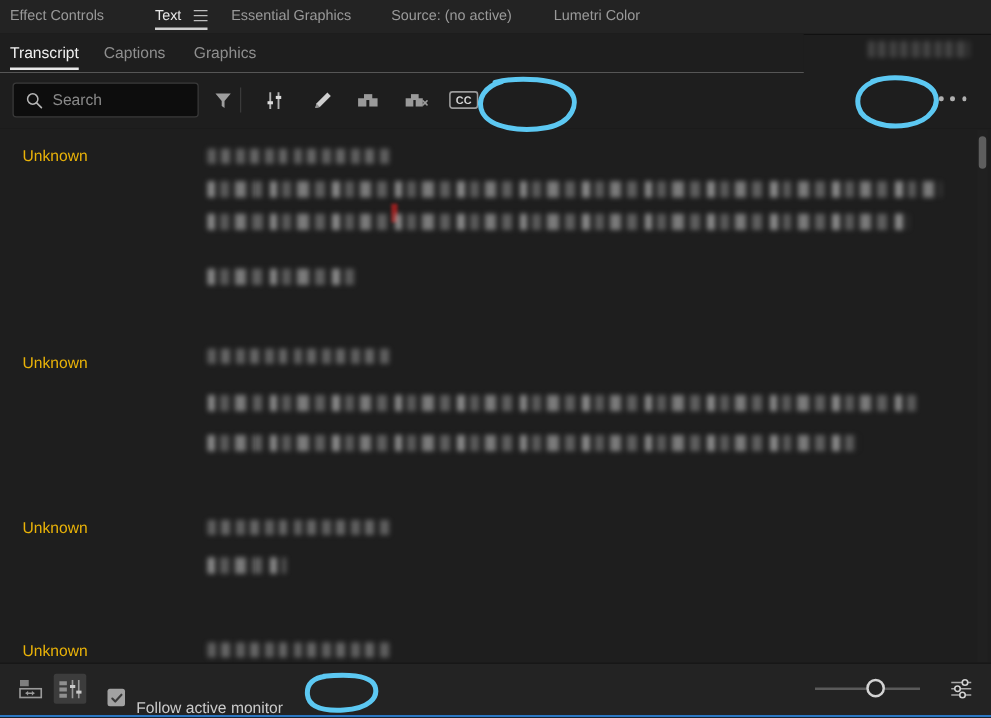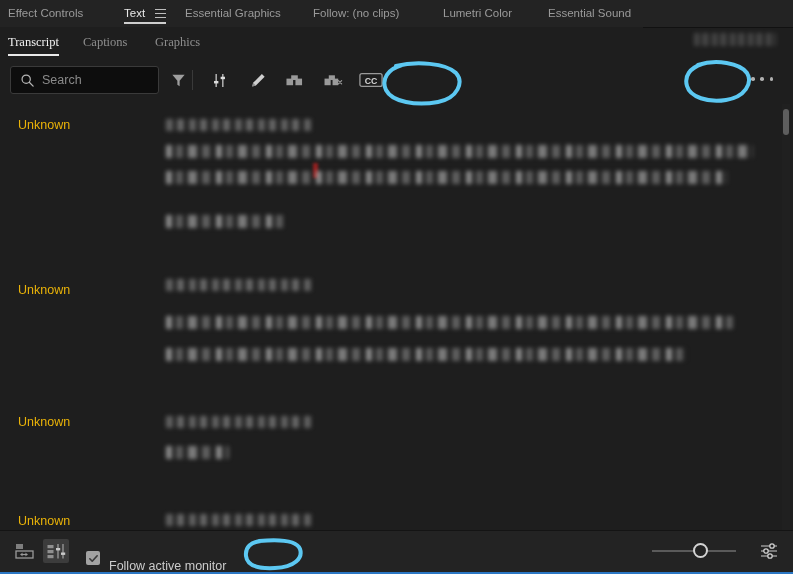--- a/index.html
+++ b/index.html
@@ -67,21 +67,20 @@
 
   
   .subtabbar {
     position: absolute;
     left: 0; top: 27px;
     width: 643px; height: 31px;
     background: #1e1e1e;
     border-bottom: 6px solid #ffffff;
     display: flex;
     align-items: center;
-    font-family: Liberation Serif, serif;
   }
   .subtab {
     position: relative;
     font-size: 12.5px;
     color: #8e8e8e;
     height: 31px;
     line-height: 30px;
     white-space: nowrap;
     cursor: default;
   }
@@ -329,27 +328,24 @@
     <div class="panel-tab active" style="position:absolute;left:124px;">
       <span>Text</span>
       <span class="tab-hamburger"><i></i><i></i><i></i></span>
       <span class="tab-underline"></span>
     </div>
 
     <div class="panel-tab" style="position:absolute;left:185px;">
       <span>Essential Graphics</span>
     </div>
     <div class="panel-tab" style="position:absolute;left:313px;">
-      <span>Follow: (no clips)</span>
+      <span>Source: (no active)</span>
     </div>
     <div class="panel-tab" style="position:absolute;left:443px;">
       <span>Lumetri Color</span>
-    </div>
-    <div class="panel-tab" style="position:absolute;left:548px;">
-      <span>Essential Sound</span>
     </div>
   </div>
 
   <div class="subtabbar">
     <div class="subtab active" style="position:absolute;left:8px;">
       <span>Transcript</span>
       <span class="subtab-underline"></span>
     </div>
     <div class="subtab" style="position:absolute;left:83px;">
       <span>Captions</span>

